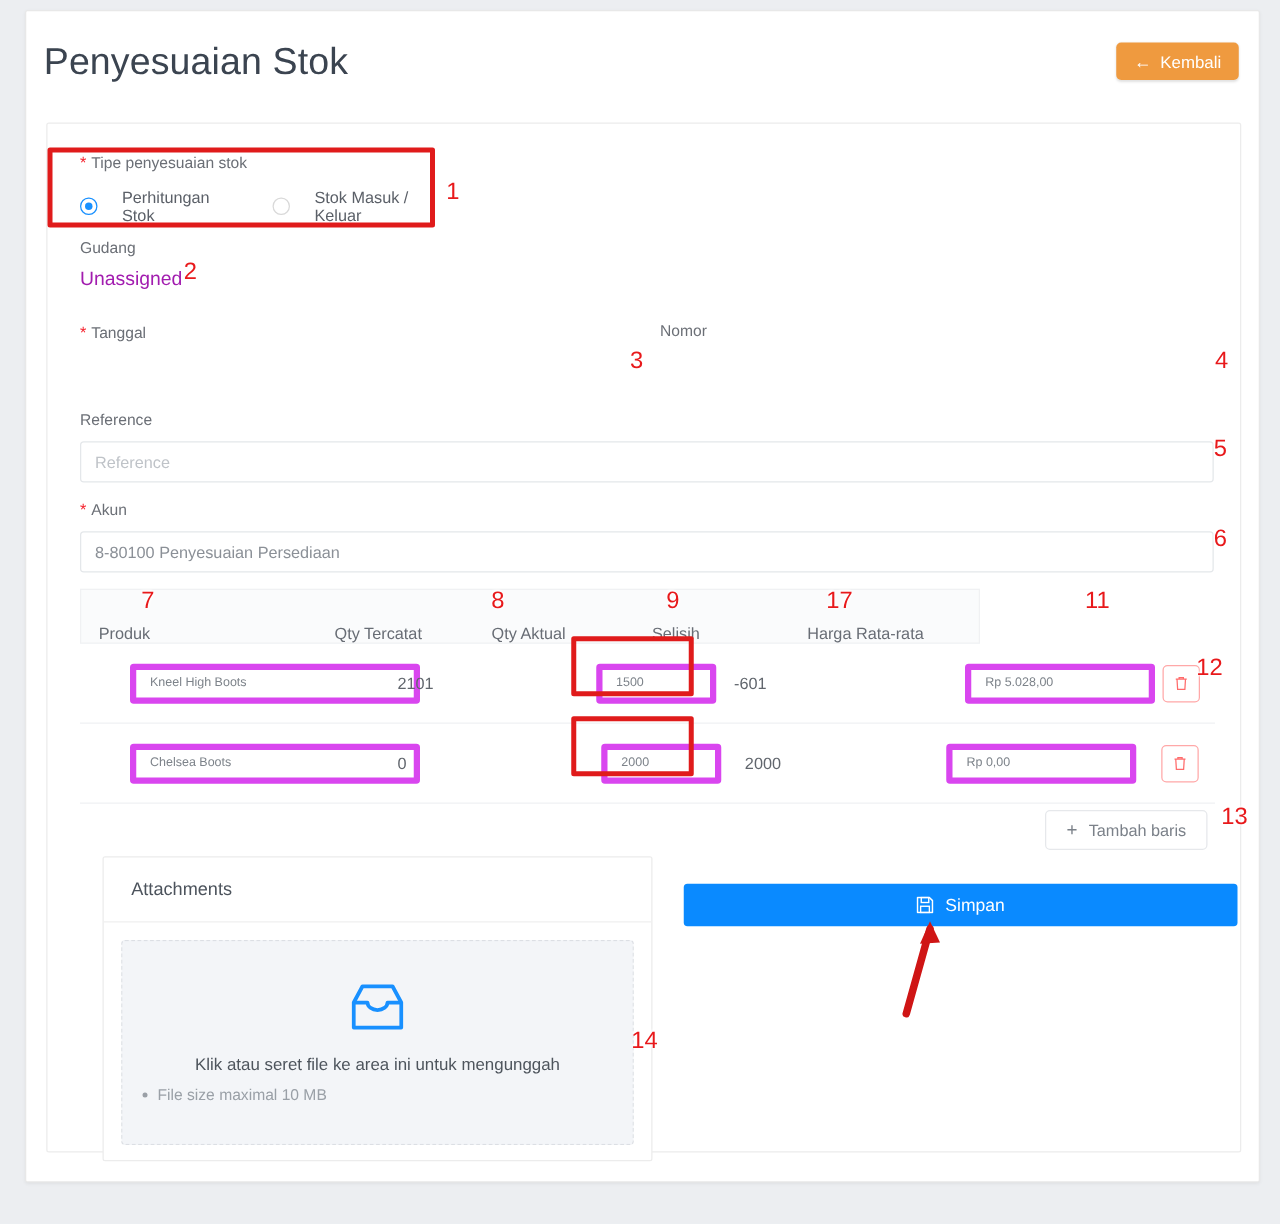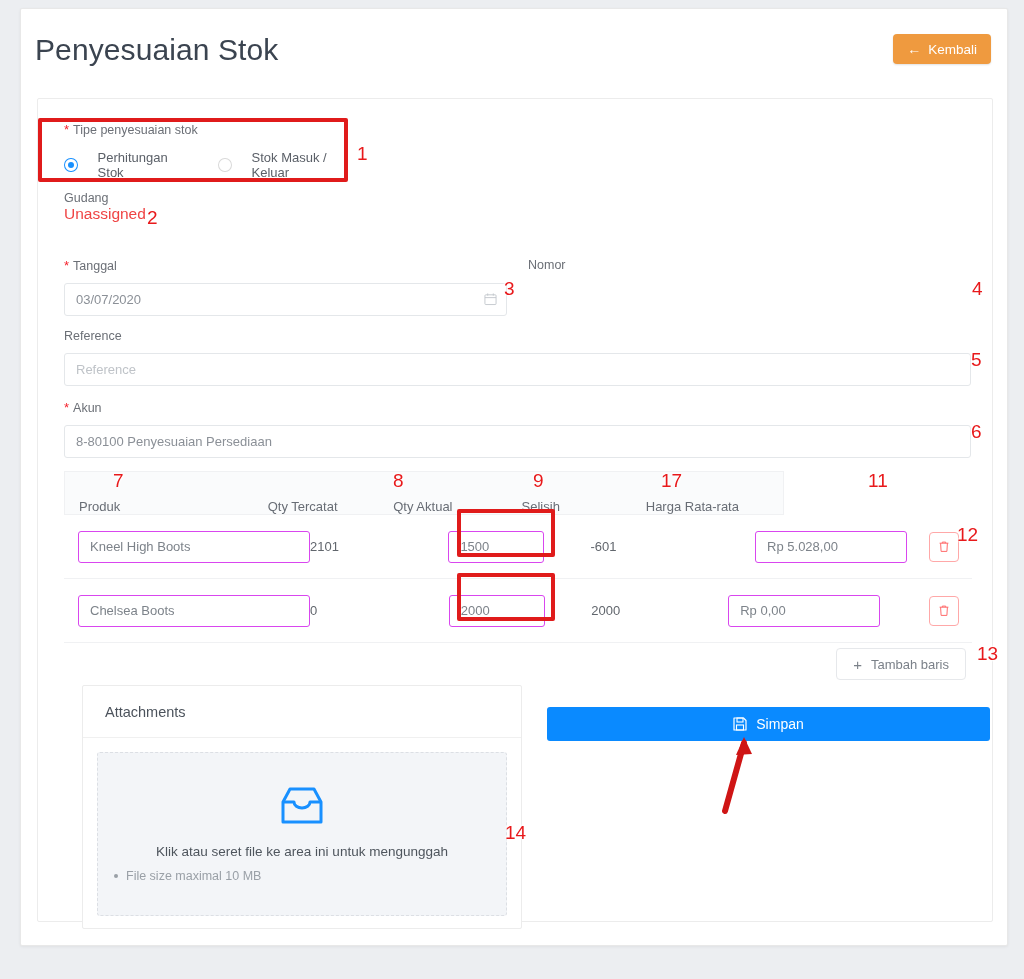--- a/index.html
+++ b/index.html
@@ -114,23 +114,23 @@
     font-size: 13px; color: #686d75;
     font-family: "Liberation Sans", sans-serif;
   }
   .row {
     position: absolute; left: 26px; width: 908px; height: 64px;
     border-bottom: 1px solid #f0f1f3;
     display: flex; align-items: center;
   }
   .cell-txt { font-size: 13px; color: #61666d; }
   .cell-inp {
-    height: 32px; border: 1px solid #d946ef; border-radius: 3px;
-    background: #fff; padding: 0 11px; font-size: 13px; color: #7d838a;
-    font-family: "Liberation Sans", sans-serif; outline: none;
+    height: 32px; border: 5px solid #d946ef; border-radius: 3px;
+    background: #fff; padding: 0 11px; font-size: 10px; color: #7d838a;
+    font-family: "Liberation Sans", sans-serif; outline: none; margin-left: 26px;
   }
   .del-btn {
     width: 30px; height: 30px; border: 1px solid #ffa8a8;
     background: #fff; border-radius: 4px; cursor: pointer;
     display: flex; align-items: center; justify-content: center;
   }
   .add-row-btn {
     position: absolute; right: 26px; top: 549px;
     height: 32px; padding: 0 16px;
     background: #fff; border: 1px solid #e6e8eb; border-radius: 4px;
@@ -196,34 +196,25 @@
           </label>
           <label class="radio">
             <span class="dot"></span>
             <span class="txt">Stok Masuk / Keluar</span>
           </label>
         </div>
       </div>
 
       <div class="field-block" style="left:26px; top:93px;">
         <div class="lbl">Gudang</div>
-        <div style="font-size:15.5px;color:#ef4444;">Unassigned</div>
+        <div style="font-size:15.5px;color:#a21caf;margin-top:10px;">Unassigned</div>
       </div>
 
       <div class="field-block" style="left:26px; top:160px; width:443px;">
         <div class="lbl req">Tanggal</div>
-        <div class="with-icon" style="margin-top:10px;">
-          <input class="inp" readonly="" value="03/07/2020" style="">
-          <svg class="cal-ico" viewBox="0 0 14 14">
-            <rect x="1" y="2.5" width="12" height="10.5" rx="1" fill="none" stroke="currentColor" stroke-width="1"></rect>
-            <line x1="1" y1="5.5" x2="13" y2="5.5" stroke="currentColor" stroke-width="1"></line>
-            <line x1="4" y1="1" x2="4" y2="3.4" stroke="currentColor" stroke-width="1"></line>
-            <line x1="10" y1="1" x2="10" y2="3.4" stroke="currentColor" stroke-width="1"></line>
-          </svg>
-        </div>
       </div>
 
       <div class="field-block" style="left:490px; top:160px; width:443px;">
         <div class="lbl">Nomor</div>
       </div>
 
       <div class="field-block" style="left:26px; top:231px; width:907px;">
         <div class="lbl">Reference</div>
         <div style="margin-top:10px;">
           <input class="inp" placeholder="Reference" style="">

